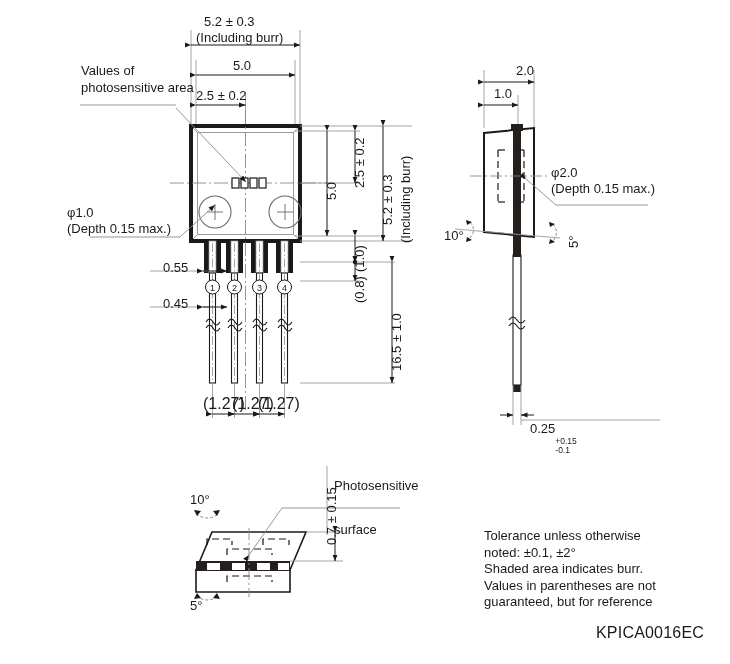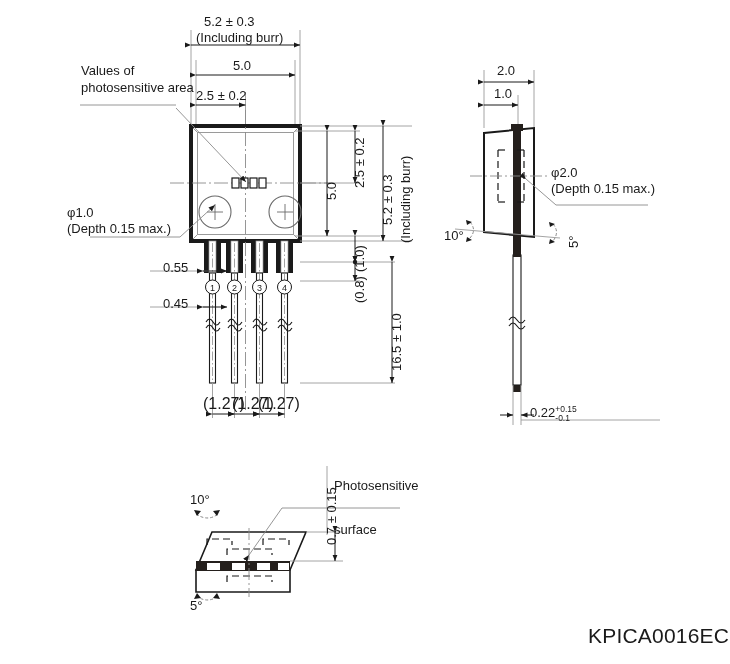--- a/index.html
+++ b/index.html
@@ -35,22 +35,23 @@
     color: #1a1a1a;
     white-space: pre;
   }
   .lbl.small { font-size: 16px; }
   .lbl.vert {
     transform-origin: left top;
     transform: rotate(-90deg);
   }
   .partno {
     position: absolute;
-    font-size: 21px;
+    font-size: 16px;
     letter-spacing: 0.2px;
+    margin-left: 8px;
   }
   .notes {
     position: absolute;
     font-size: 13px;
     line-height: 16.5px;
     white-space: pre-line;
   }
   .pinrow {
     position: absolute;
     font-size: 13px;
@@ -69,20 +70,21 @@
     margin-right: 5px;
   }
   .pinrow .pname { vertical-align: middle; font-weight: 600; letter-spacing:0.1px;}
   .pinrow .sub { font-size: 9px; vertical-align: baseline; }
   sup.tolstack {
     display: inline-block;
     font-size: 8.5px;
     line-height: 8.5px;
     vertical-align: middle;
     text-align: left;
+    margin-top: 32px;
   }
   sup.tolstack span { display: block; }
 </style>
 </head>
 <body>
 
 <div id="stage">
 
   <svg class="dwg" viewBox="0 0 730 664">
     <defs>
@@ -385,32 +387,37 @@
   <div class="lbl vert" style="left:352px; top:272px;">(1.0)</div>
   <div class="lbl vert" style="left:380px; top:225px;">5.2 ± 0.3</div>
   <div class="lbl vert" style="left:398px; top:243px;">(Including burr)</div>
   <div class="lbl vert" style="left:352px; top:303px;">(0.8)</div>
   <div class="lbl vert" style="left:389px; top:371px;">16.5 ± 1.0</div>
 
   <div class="lbl small" style="left:203px; top:396px;">(1.27)</div>
   <div class="lbl small" style="left:232px; top:396px;">(1.27)</div>
   <div class="lbl small" style="left:258px; top:396px;">(1.27)</div>
 
-  <div class="lbl" style="left:497px; top:63px;">2.0</div>
+  <div class="lbl" style="left:516px; top:63px;">2.0</div>
   <div class="lbl" style="left:486px; top:86px;margin-left:8px;">1.0</div>
   <div class="lbl" style="left:551px; top:165px;">φ2.0</div>
   <div class="lbl" style="left:551px; top:181px;">(Depth 0.15 max.)</div>
   <div class="lbl" style="left:444px; top:228px;">10°</div>
   <div class="lbl vert" style="left:566px; top:248px;">5°</div>
 
-  <div class="lbl" style="left:530px; top:405px;"><span>0.22</span><sup class="tolstack"><span>+0.15</span><span>-0.1</span></sup></div>
+  <div class="lbl" style="left:530px; top:405px;"><span>0.25</span><sup class="tolstack"><span>+0.15</span><span>-0.1</span></sup></div>
 
   <div class="lbl" style="left:190px; top:492px;">10°</div>
   <div class="lbl" style="left:190px; top:598px;">5°</div>
   <div class="lbl vert" style="left:324px; top:545px;">0.7 ± 0.15</div>
   <div class="lbl" style="left:334px; top:478px;">Photosensitive</div>
   <div class="lbl" style="left:334px; top:522px;">surface</div>
 
 
+  <div class="notes" style="left:484px; top:528px; width:230px;">Tolerance unless otherwise
+noted: ±0.1, ±2°
+Shaded area indicates burr.
+Values in parentheses are not
+guaranteed, but for reference</div>
 
   <div class="partno" style="left:588px; top:624px;">KPICA0016EC</div>
 
 </div>
 
 </body></html>

